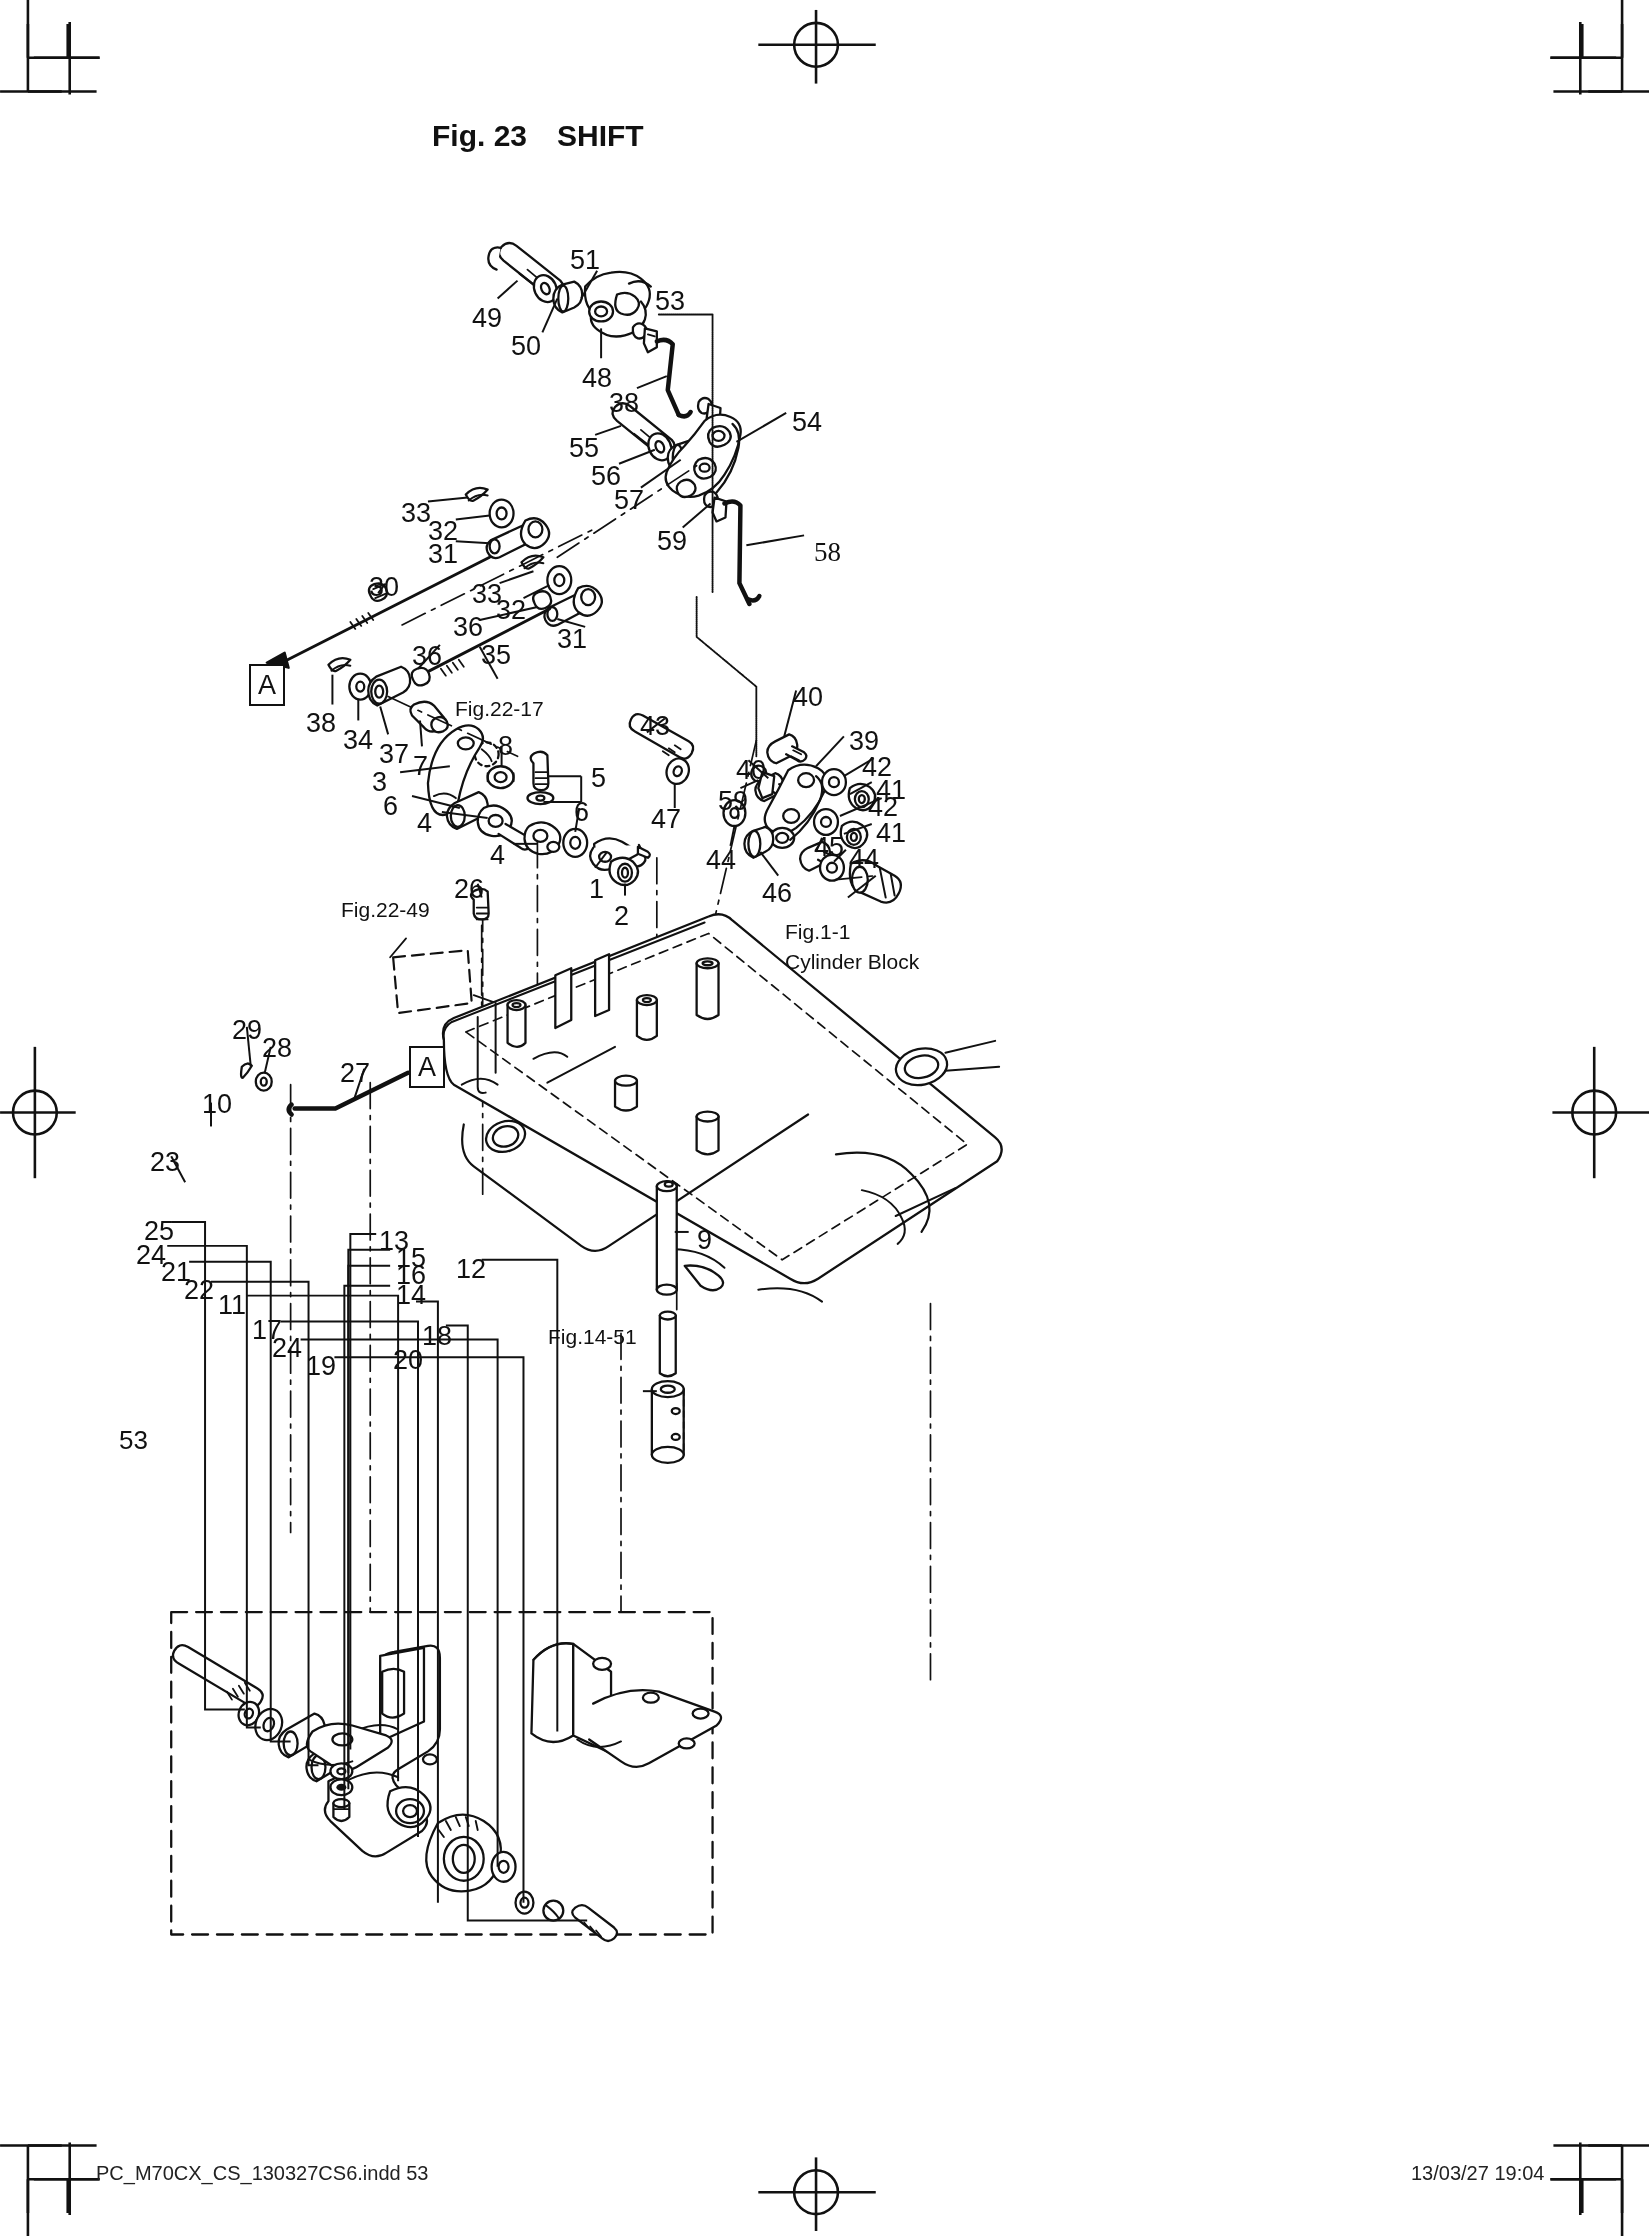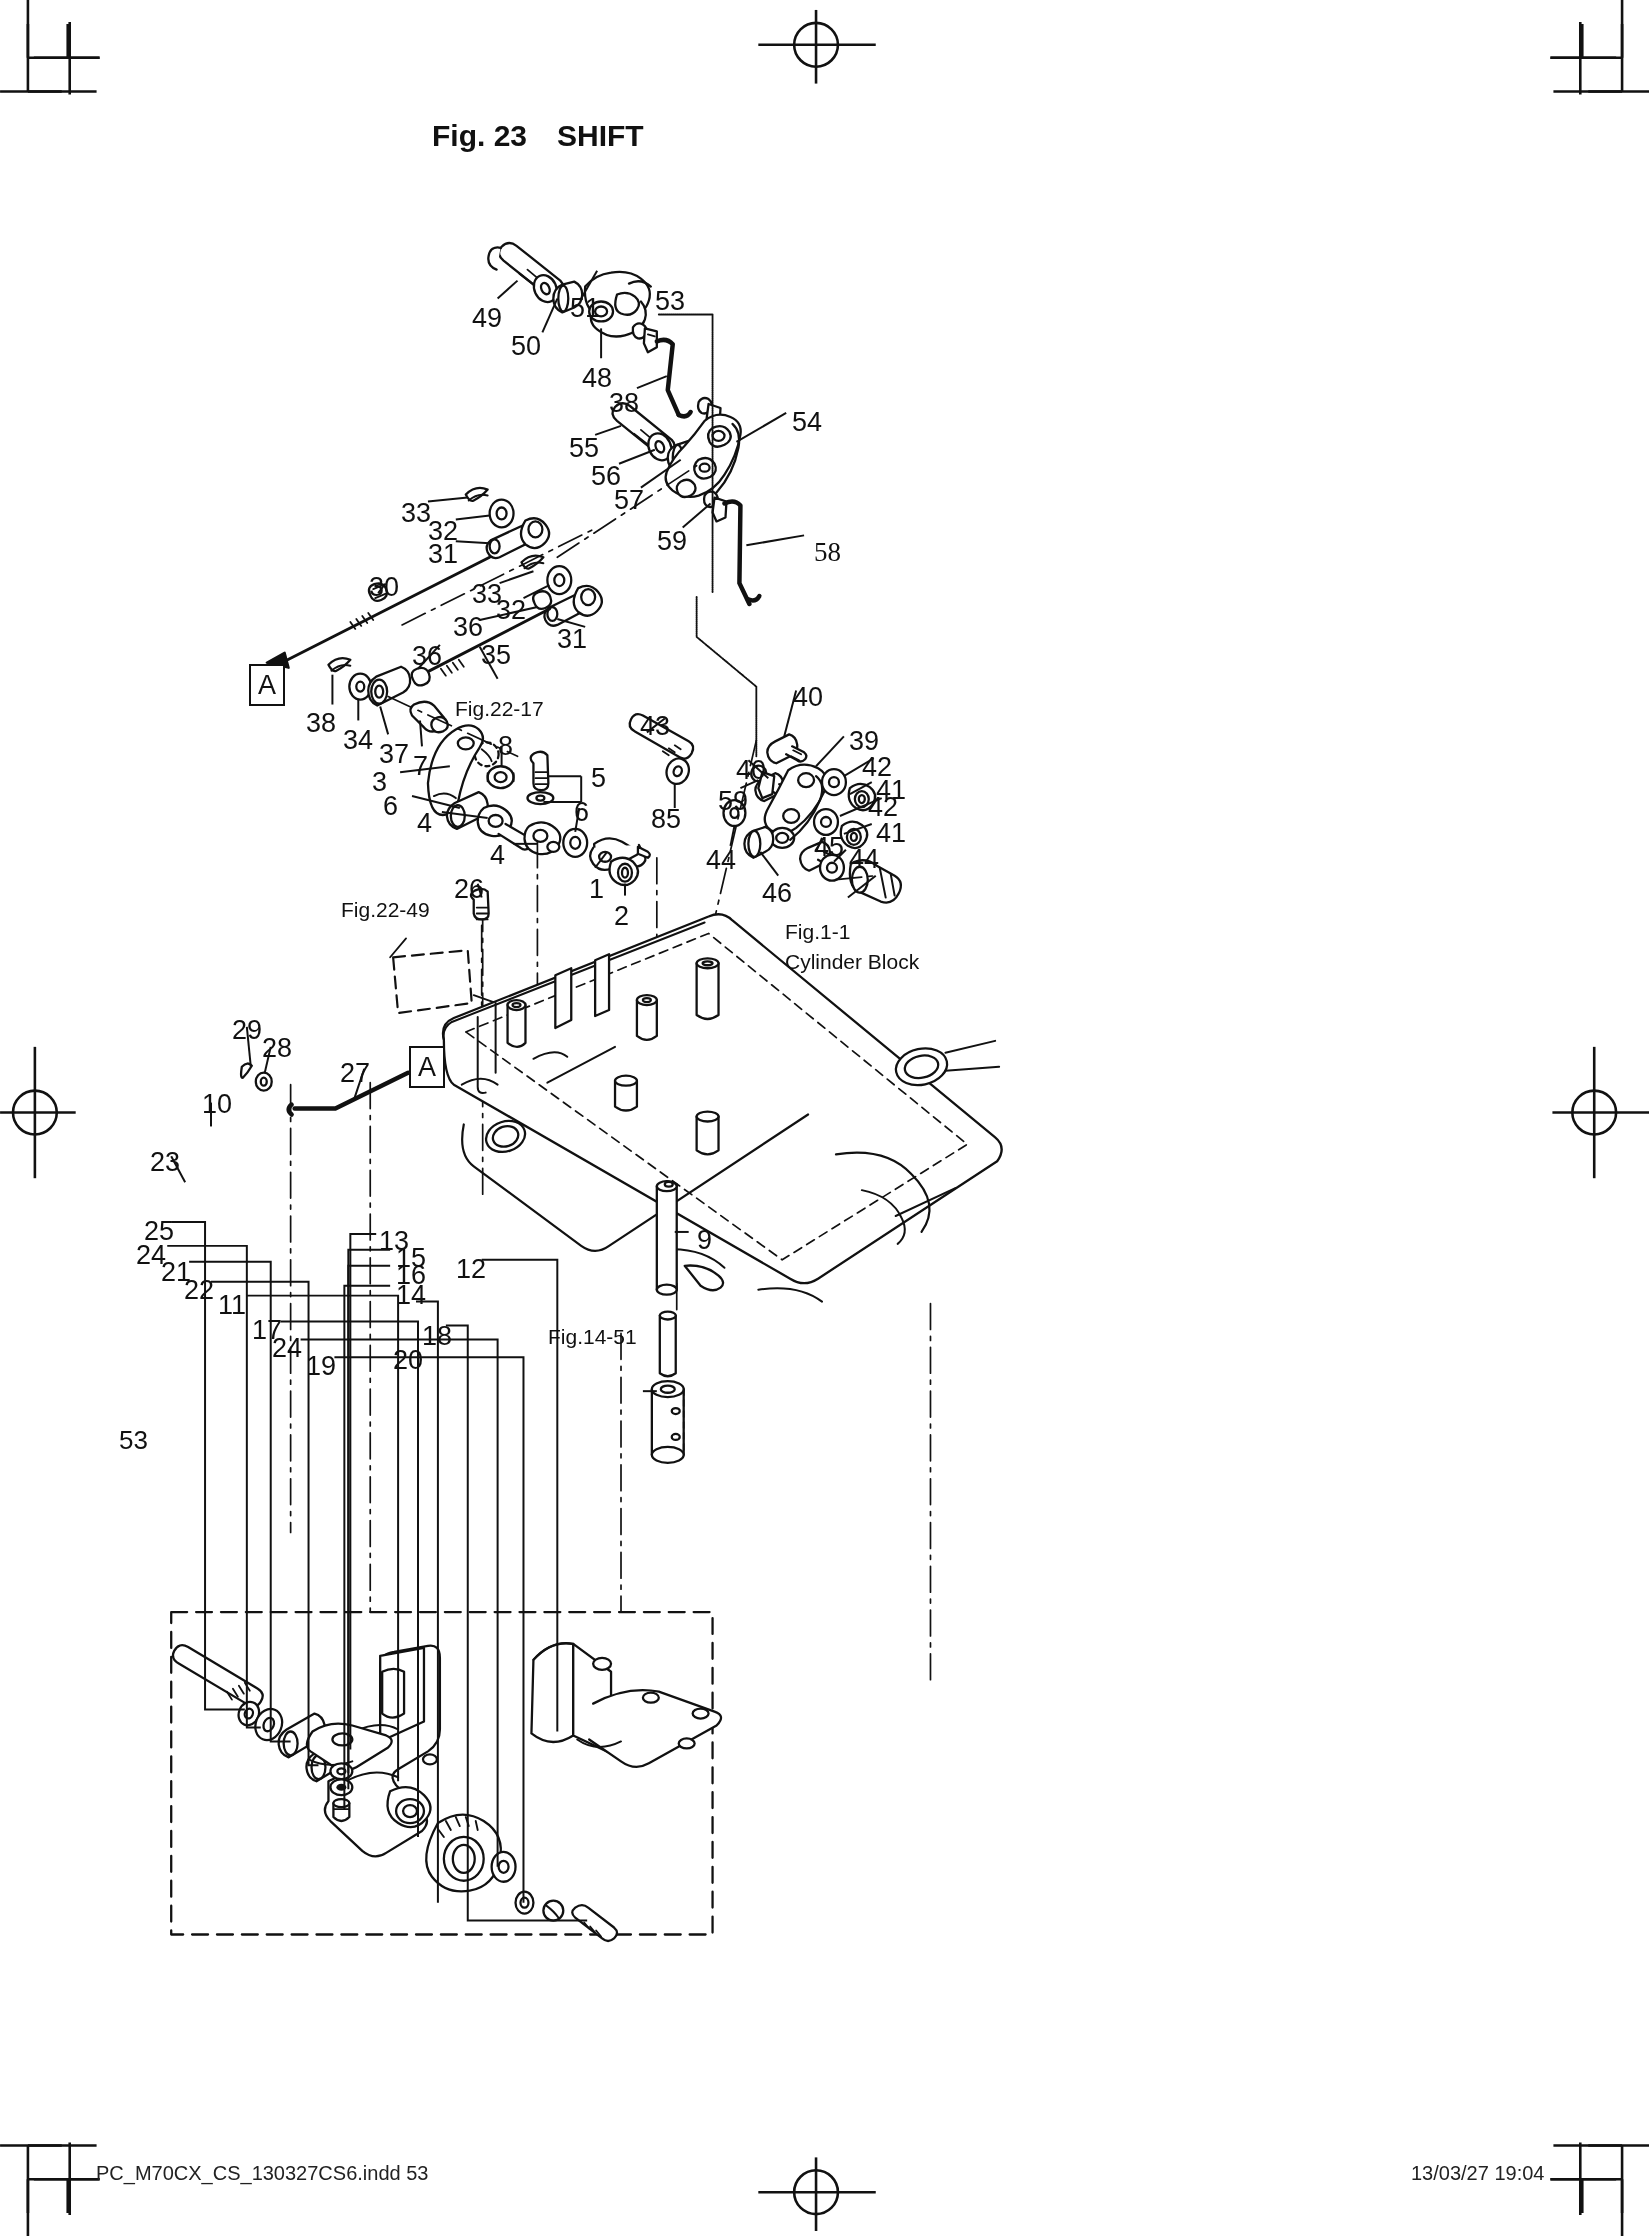--- a/index.html
+++ b/index.html
@@ -639,21 +639,21 @@
   <div class="boxA" style="left:249px; top:664px;">A</div>
   <div class="boxA" style="left:409px; top:1046px;">A</div>
 
   <div class="figref" style="left:455px; top:697px;">Fig.22-17</div>
   <div class="figref" style="left:341px; top:898px;">Fig.22-49</div>
   <div class="figref" style="left:785px; top:920px;">Fig.1-1</div>
   <div class="figref" style="left:785px; top:950px;">Cylinder Block</div>
   <div class="figref" style="left:548px; top:1325px;">Fig.14-51</div>
 
   <div id="callout-layer">
-      <div class="lbl" style="left: 570px; top: 247px; margin-top: 48px;">51</div>
+      <div class="lbl" style="left: 570px; top: 247px;">51</div>
       <div class="lbl" style="left: 655px; top: 288px;">53</div>
       <div class="lbl" style="left: 472px; top: 305px;">49</div>
       <div class="lbl" style="left: 511px; top: 333px;">50</div>
       <div class="lbl" style="left: 582px; top: 365px;">48</div>
       <div class="lbl" style="left: 609px; top: 390px;">38</div>
       <div class="lbl" style="left: 792px; top: 409px;">54</div>
       <div class="lbl" style="left: 569px; top: 435px;">55</div>
       <div class="lbl" style="left: 591px; top: 463px;">56</div>
       <div class="lbl" style="left: 614px; top: 487px;">57</div>
       <div class="lbl" style="left: 401px; top: 500px;">33</div>
@@ -678,21 +678,21 @@
       <div class="lbl" style="left: 498px; top: 733px;">8</div>
       <div class="lbl" style="left: 736px; top: 757px;">40</div>
       <div class="lbl" style="left: 862px; top: 754px;">42</div>
       <div class="lbl" style="left: 876px; top: 777px;">41</div>
       <div class="lbl" style="left: 372px; top: 769px;">3</div>
       <div class="lbl" style="left: 591px; top: 765px;">5</div>
       <div class="lbl" style="left: 718px; top: 788px;">59</div>
       <div class="lbl" style="left: 868px; top: 794px;">42</div>
       <div class="lbl" style="left: 383px; top: 793px;">6</div>
       <div class="lbl" style="left: 574px; top: 799px;">6</div>
-      <div class="lbl" style="left: 651px; top: 806px;">85</div>
+      <div class="lbl" style="left: 651px; top: 806px;">47</div>
       <div class="lbl" style="left: 876px; top: 820px;">41</div>
       <div class="lbl" style="left: 417px; top: 810px;">4</div>
       <div class="lbl" style="left: 814px; top: 834px;">45</div>
       <div class="lbl" style="left: 706px; top: 847px;">44</div>
       <div class="lbl" style="left: 849px; top: 846px;">44</div>
       <div class="lbl" style="left: 490px; top: 842px;">4</div>
       <div class="lbl" style="left: 589px; top: 876px;">1</div>
       <div class="lbl" style="left: 762px; top: 880px;">46</div>
       <div class="lbl" style="left: 614px; top: 903px;">2</div>
       <div class="lbl" style="left: 454px; top: 876px;">26</div>

